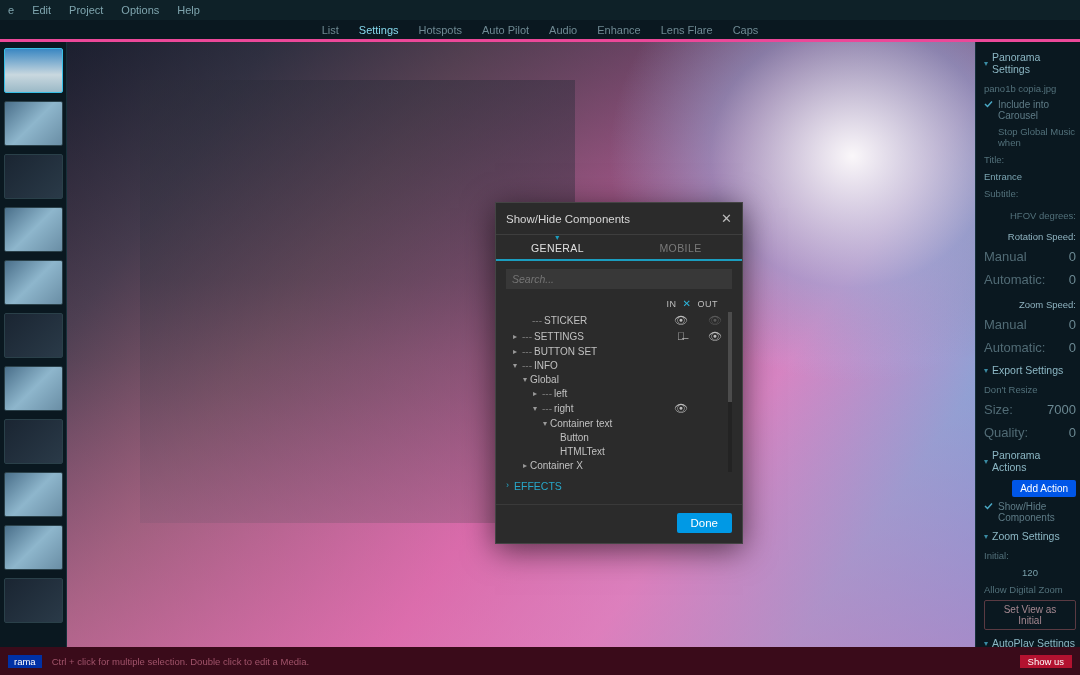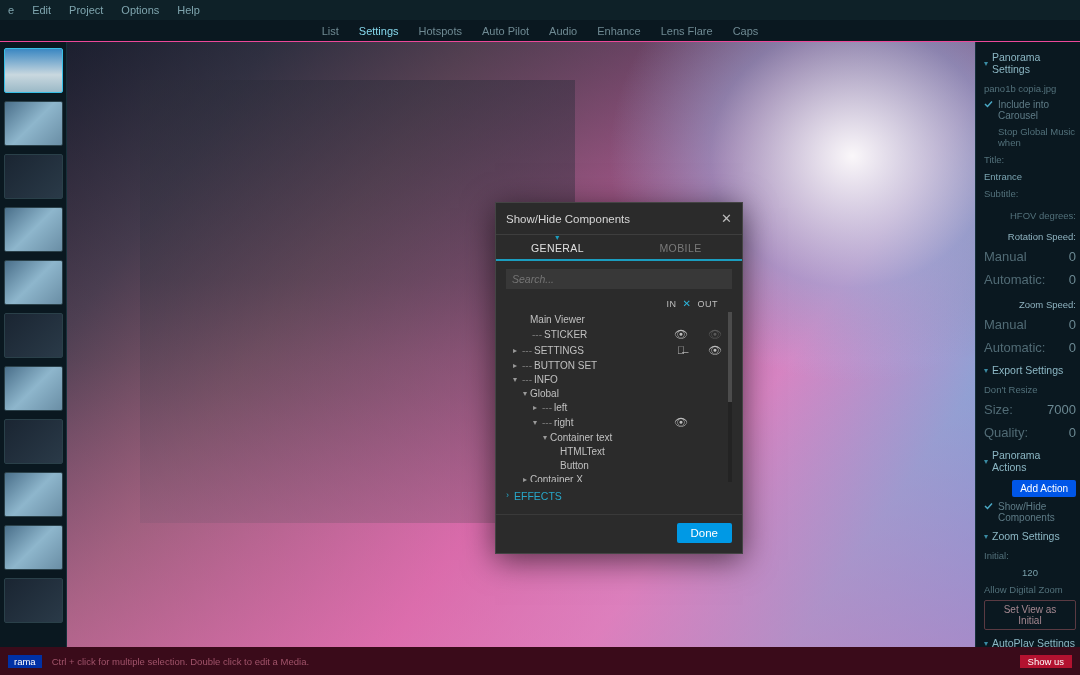--- a/index.html
+++ b/index.html
@@ -6,21 +6,21 @@
 body { width:1080px; height:675px; background:#0a1820; color:#a9bcc5; overflow:hidden; position:relative; }
 
 
 .menubar { height:20px; background:#0e2128; display:flex; align-items:center; padding:0 8px; font-size:11px; }
 .menubar .left { display:flex; gap:18px; }
 .menubar .right { display:flex; gap:20px; margin-left:auto; padding-right:340px; }
 .menubar span { color:#7fa5ae; cursor:default; }
 .menubar .right span.active { color:#6fd3e8; }
 
 
-.subnav { height:22px; background:#0a1820; display:flex; justify-content:center; align-items:center; gap:20px; font-size:11px; border-bottom:1px solid #ec4899; }
+.subnav { height:22px; background:#0a1820; display:flex; justify-content:center; align-items:center; gap:20px; font-size:11px; border-bottom:3px solid #ec4899; }
 .subnav span { color:#6f8a93; cursor:default; }
 .subnav span.active { color:#86d8ec; }
 
 
 .workspace { display:flex; height:633px; position:relative; }
 
 
 .thumbs { width:67px; background:#0a1820; border-right:1px solid #16303a; padding:6px 4px; display:flex; flex-direction:column; gap:8px; overflow:hidden; }
 .thumb { width:59px; height:45px; border:1px solid #2a4049; background:linear-gradient(135deg,#4a6f8a 0%,#8eb6cc 50%,#6a8ea5 100%); border-radius:2px; }
 .thumb.sel { border:1px solid #37bfe6; }
@@ -134,26 +134,20 @@
         <div>MOBILE</div>
       </div>
       <div class="modal-body">
         <input class="search" placeholder="Search..." style="">
         <div class="colhead">
           <span>IN</span>
           <span class="x">✕</span>
           <span>OUT</span>
         </div>
         <div class="tree" id="tree">
-          <div class="tree-row ind1">
-              <span class="arrow"></span>
-              <span class="lbl">Main Viewer</span>
-              <span class="eye"></span>
-              <span class="eye"></span>
-            </div>
             <div class="tree-row ind1">
               <span class="arrow"></span>
               <span class="dash">---</span>
               <span class="lbl">STICKER</span>
               <span class="eye">👁</span>
               <span class="eye dim">👁</span>
             </div>
             <div class="tree-row ind0">
               <span class="arrow">▸</span>
               <span class="dash">---</span>
@@ -196,27 +190,27 @@
               <span class="eye"></span>
             </div>
             <div class="tree-row ind3">
               <span class="arrow">▾</span>
               <span class="lbl">Container text</span>
               <span class="eye"></span>
               <span class="eye"></span>
             </div>
             <div class="tree-row ind4">
               <span class="arrow"></span>
-              <span class="lbl">HTMLText</span>
+              <span class="lbl">Button</span>
               <span class="eye"></span>
               <span class="eye"></span>
             </div>
             <div class="tree-row ind4">
               <span class="arrow"></span>
-              <span class="lbl">Button</span>
+              <span class="lbl">HTMLText</span>
               <span class="eye"></span>
               <span class="eye"></span>
             </div>
             <div class="tree-row ind1">
               <span class="arrow">▸</span>
               <span class="lbl">Container X</span>
               <span class="eye"></span>
               <span class="eye"></span>
             </div>
             <div class="scrollbar">

